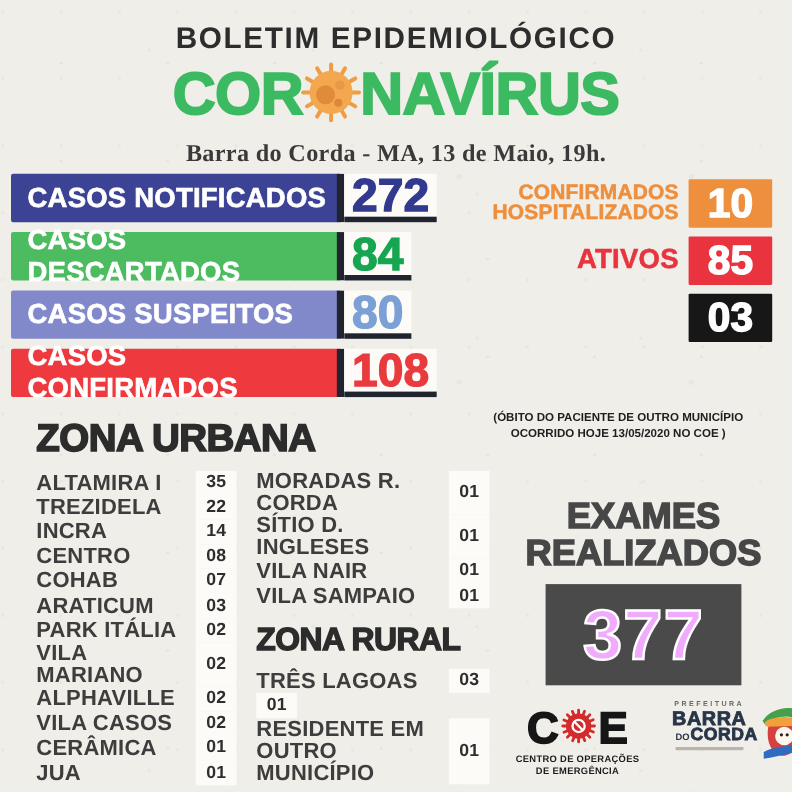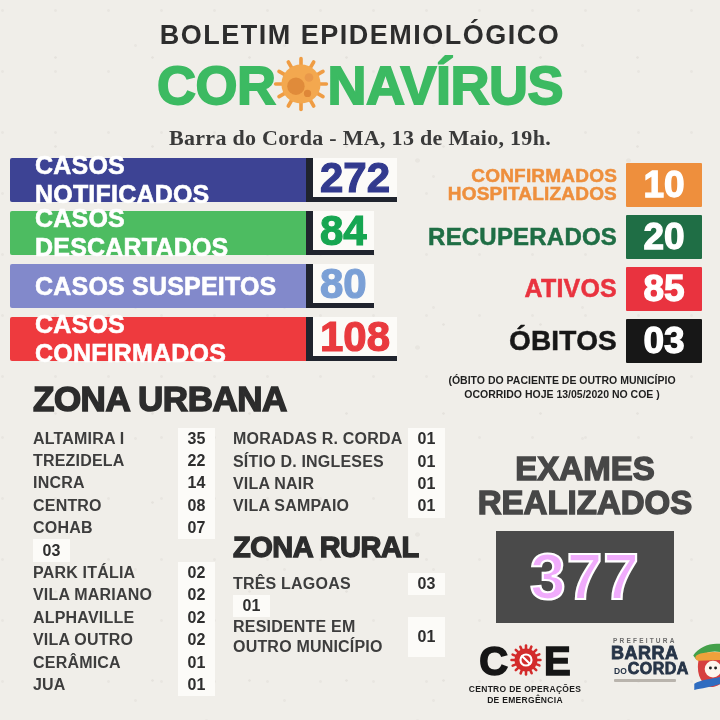--- a/index.html
+++ b/index.html
@@ -23,21 +23,21 @@
   .kicker{ font-size:27px; font-weight:700; letter-spacing:1.5px; color:#2d2d2d; }
   .title{ margin-top:1px; display:flex; align-items:center; justify-content:center;
           font-size:54px; font-weight:800; color:#3cba62; line-height:1;
           -webkit-text-stroke:1.8px #3cba62; letter-spacing:-0.5px; }
   .vicon{ display:inline-block; margin:0 -3px; transform:translateY(3px); }
   .subtitle{ margin-top:7px; font-size:22px; font-weight:700; color:#3a3a3a; letter-spacing:0.3px;font-family:Liberation Serif, serif; }
 
   
   .stats-left{ position:absolute; left:10px; top:158px; }
   .stat-row{ display:flex; align-items:stretch; height:44px; margin-bottom:9px; }
-  .stat-bar{ width:303px; display:flex; align-items:center; padding-left:25px;
+  .stat-bar{ width:303px; display:flex; align-items:center; padding-left:15px;
              color:#fff; font-weight:700; font-size:25px; letter-spacing:0.2px;
              -webkit-text-stroke:0.6px #fff; border-right:7px solid #20242e; border-radius:2px 0 0 2px; }
   .stat-num{ background:#fcfbf8; border-bottom:5px solid #20242e; display:flex; align-items:center;
              padding:0 7px; font-size:42px; font-weight:800; -webkit-text-stroke:1.2px currentColor; }
   .stat-row:nth-child(1) .stat-bar{ background:#3d4394; }
   .stat-row:nth-child(1) .stat-num{ color:#323a8e; }
   .stat-row:nth-child(2) .stat-bar{ background:#4dbc61; }
   .stat-row:nth-child(2) .stat-num{ color:#16a651; }
   .stat-row:nth-child(3) .stat-bar{ background:#8289cb; }
   .stat-row:nth-child(3) .stat-num{ color:#7ba0d6; }
@@ -59,21 +59,21 @@
   .rrow4 .rstat-label{ color:#171717; font-size:28px; -webkit-text-stroke:0.5px #171717; }
   .rrow4 .rstat-box{ background:#171717; }
   .obitos-note{ position:absolute; right:8px; top:374px; width:300px; text-align:center;
                 font-size:10.5px; font-weight:700; color:#1e1e1e; line-height:1.3; }
 
   
   .zona-urbana{ position:absolute; left:33px; top:380px; }
   .zona-title{ font-size:35px; font-weight:800; color:#2c2c2c; -webkit-text-stroke:1.5px #2c2c2c; letter-spacing:-0.5px; line-height:1.1; }
   .zlist{ margin-top:9px; }
   .zrow{ display:flex; align-items:center; min-height:22.4px; }
-  .zrow .zname{ width:145px; font-size:16px; font-weight:700; color:#3d3d3d; line-height:20px; letter-spacing:0.2px; }
+  .zrow .zname{ width:145px; font-size:20px; font-weight:700; color:#3d3d3d; line-height:20px; letter-spacing:0.2px; }
   .zrow .zval{ width:37px; background:#fcfbf8; text-align:center; font-size:16px; font-weight:700; color:#2e2e2e; align-self:stretch;
                display:flex; align-items:center; justify-content:center; }
   .zcol2{ position:absolute; left:233px; top:428px; width:212px; }
   .zcol2 .zname{ width:175px; }
   .zona-rural-title{ margin:13px 0 9px 0; font-size:29px; font-weight:800; color:#2c2c2c;
                      -webkit-text-stroke:1.3px #2c2c2c; letter-spacing:-0.5px; }
 
   
   .exames{ position:absolute; left:460px; top:452px; width:250px; text-align:center; color:#474747; }
   .exames-line{ font-size:33px; font-weight:800; -webkit-text-stroke:1.4px #474747; line-height:1.03; letter-spacing:0px; }
@@ -151,30 +151,25 @@
       <div class="stat-bar">CASOS CONFIRMADOS</div>
       <div class="stat-num">108</div>
     </div>
   </div>
 
   <div class="stats-right">
     <div class="rstat-row rrow1">
       <div class="rstat-label">CONFIRMADOS HOSPITALIZADOS</div>
       <div class="rstat-box">10</div>
     </div>
-    <div class="rstat-row rrow2">
-      <div class="rstat-label">RECUPERADOS</div>
-      <div class="rstat-box">20</div>
-    </div>
     <div class="rstat-row rrow3">
       <div class="rstat-label">ATIVOS</div>
       <div class="rstat-box">85</div>
     </div>
     <div class="rstat-row rrow4">
-      <div class="rstat-label">ÓBITOS</div>
       <div class="rstat-box">03</div>
     </div>
   </div>
   <div class="obitos-note">
     <div>(ÓBITO DO PACIENTE DE OUTRO MUNICÍPIO</div>
     <div>OCORRIDO HOJE 13/05/2020 NO COE )</div>
   </div>
 
   <div class="zona-urbana">
     <div class="zona-title">ZONA URBANA</div>
@@ -193,36 +188,37 @@
         </div>
       <div class="zrow">
           <div class="zname">CENTRO</div>
           <div class="zval">08</div>
         </div>
       <div class="zrow">
           <div class="zname">COHAB</div>
           <div class="zval">07</div>
         </div>
       <div class="zrow">
+          <div class="zname">ARATICUM</div>
           <div class="zval">03</div>
         </div>
       <div class="zrow">
           <div class="zname">PARK ITÁLIA</div>
           <div class="zval">02</div>
         </div>
       <div class="zrow">
           <div class="zname">VILA MARIANO</div>
           <div class="zval">02</div>
         </div>
       <div class="zrow">
           <div class="zname">ALPHAVILLE</div>
           <div class="zval">02</div>
         </div>
       <div class="zrow">
-          <div class="zname">VILA OUTRO</div>
+          <div class="zname">VILA CASOS</div>
           <div class="zval">02</div>
         </div>
       <div class="zrow">
           <div class="zname">CERÂMICA</div>
           <div class="zval">01</div>
         </div>
       <div class="zrow">
           <div class="zname">JUA</div>
           <div class="zval">01</div>
         </div>

